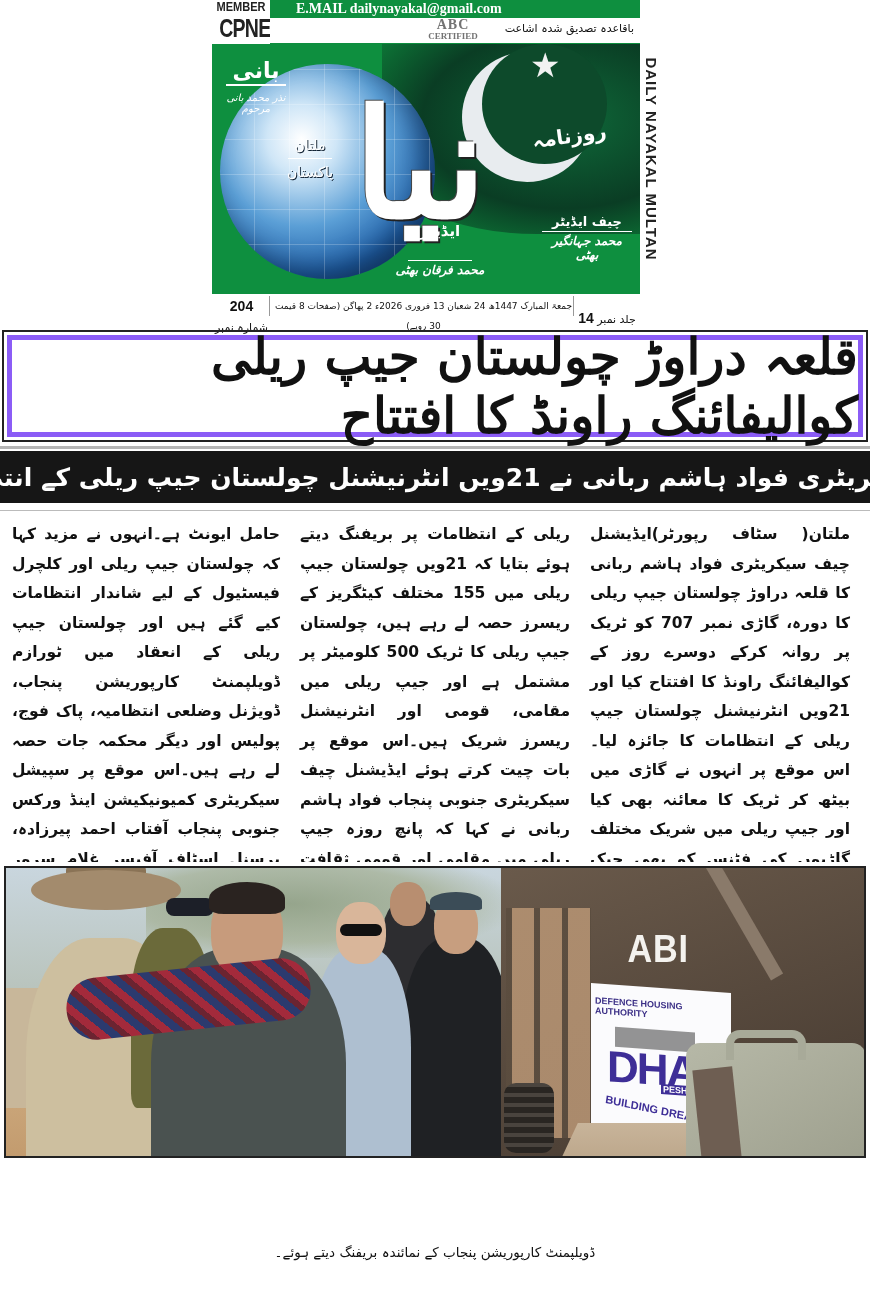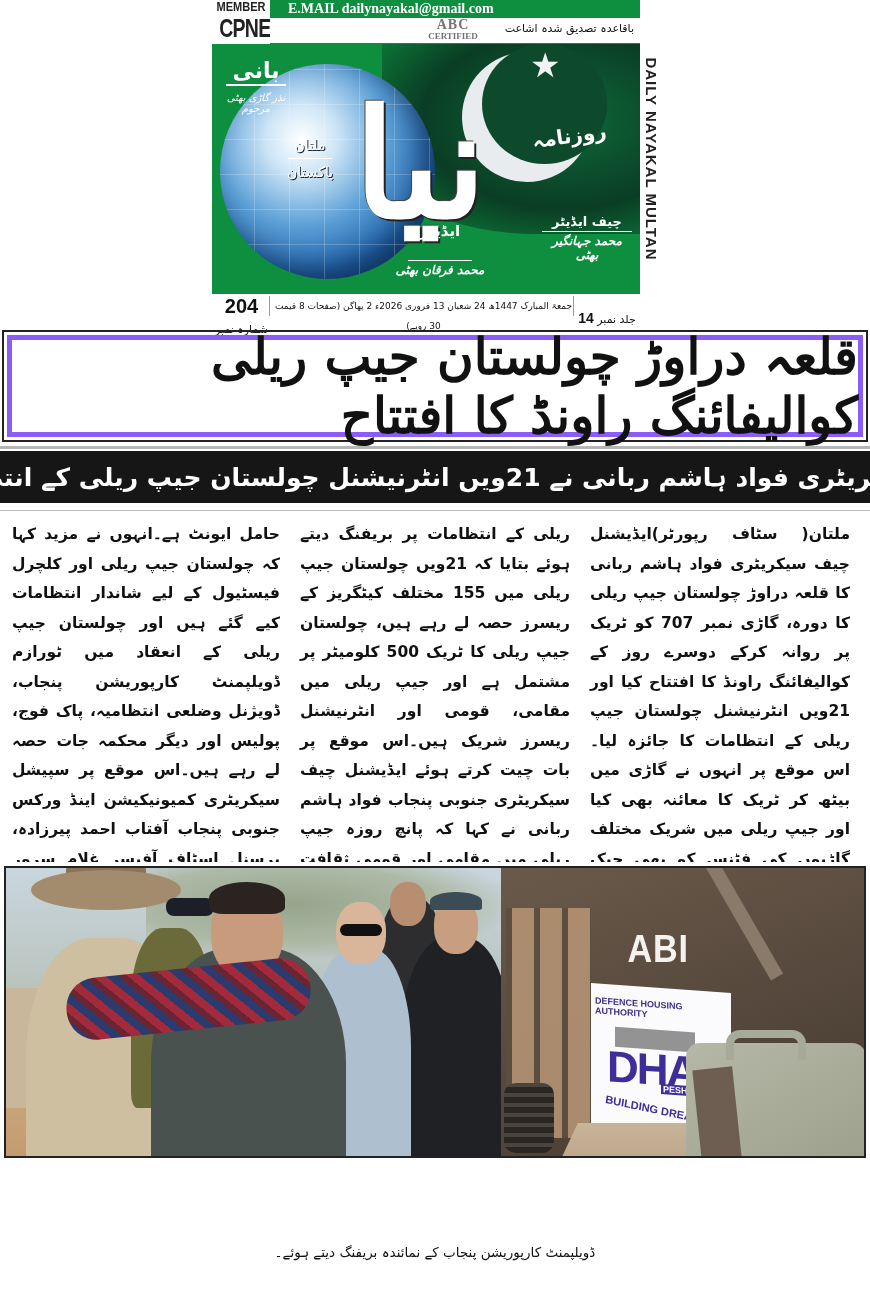--- a/index.html
+++ b/index.html
@@ -6,21 +6,21 @@
     html, body { width: 870px; height: 1306px; background: #ffffff; overflow: hidden; }
     body { position: relative; font-family: "DejaVu Sans", sans-serif; color: #111; }
 
     
     .masthead { position: absolute; left: 212px; top: 0; width: 448px; height: 318px; }
     .mh-top { position: absolute; left: 0; top: 0; width: 428px; height: 44px; background: #fff; }
     .member-box { position: absolute; left: 0; top: 0; width: 58px; height: 44px; background: #fff; text-align: center; }
     .member-box .m1 { font-family: "Liberation Sans", sans-serif; font-weight: bold; font-size: 13px; line-height: 14px; color: #222; transform: scaleX(0.85); display:block; }
     .member-box .m2 { font-family: "Liberation Sans", sans-serif; font-weight: bold; font-size: 26px; line-height: 28px; color: #222; transform: scaleX(0.75); display:block; letter-spacing: -1px; }
     .email-bar { position: absolute; left: 58px; top: 0; width: 370px; height: 18px; background: #0e8f3f; color: #fff;
-                 font-family: "Liberation Serif", serif; font-weight: bold; font-size: 14px; line-height: 18px; padding-left: 18px; }
+                 font-family: "Liberation Serif", serif; font-weight: bold; font-size: 14px; line-height: 18px; padding-left: 26px; }
     .cert-row { position: absolute; left: 58px; top: 18px; width: 370px; height: 26px; background: #fff; border-bottom: 1px solid #0e8f3f; }
     .cert-row .ur-left { position: absolute; left: 6px; top: 4px; font-size: 12px; direction: rtl; color: #111; margin-top: 36px; }
     .cert-row .ur-right { position: absolute; right: 6px; top: 4px; font-size: 11px; direction: rtl; color: #111; }
     .cert-row .abc { position: absolute; left: 138px; top: 0; width: 90px; text-align: center; font-family: "Liberation Serif", serif; font-weight: bold; color: #737373; }
     .cert-row .abc .a1 { font-size: 14px; line-height: 13px; display:block; letter-spacing: 1px; }
     .cert-row .abc .a2 { font-size: 9px; line-height: 11px; display:block; }
 
     .mh-art { position: absolute; left: 0; top: 44px; width: 428px; height: 248px; background: #0e8f3f; overflow: hidden; }
     .flag-dark { position: absolute; left: 170px; top: 0; width: 258px; height: 190px;
                  background: radial-gradient(ellipse at 70% 40%, #0f6a3a 0%, #0a3d24 55%, #0e8f3f 100%); border-bottom-left-radius: 60% 40%; }
@@ -46,21 +46,21 @@
     .roznama { position: absolute; left: 320px; top: 80px; direction: rtl; color: #fff; font-size: 20px; font-weight: bold; transform: rotate(-8deg); }
     .chief-ed { position: absolute; left: 330px; top: 170px; width: 90px; direction: rtl; text-align: center; color: #fff; font-size: 13px; font-weight: bold; }
     .chief-ed .t { display:block; border-bottom: 1px solid #fff; padding-bottom: 2px; margin-bottom: 2px; }
     .chief-ed .n { display:block; font-size: 12px; font-style: italic; }
     .editor { position: absolute; left: 178px; top: 178px; width: 100px; direction: rtl; text-align: center; color: #fff; font-size: 14px; font-weight: bold; }
     .editor .t { display:block; border-bottom: 1px solid #fff; padding-bottom: 20px; margin: 0 18px 2px; font-size: 15px; }
     .editor .n { display:block; font-size: 12px; font-style: italic; }
 
     .mh-date { position: absolute; left: 0; top: 292px; width: 428px; height: 26px; background: #fff; border-top: 2px solid #0e8f3f; }
     .mh-date .issue { position: absolute; left: 2px; top: 2px; width: 56px; height: 20px; font-size: 11px; line-height: 20px; direction: rtl; text-align: center; border-right: 1px solid #999; }
-    .mh-date .issue b { font-family: "Liberation Sans", sans-serif; font-size: 20px; }
+    .mh-date .issue b { font-family: "Liberation Sans", sans-serif; font-size: 14px; }
     .mh-date .dateline { position: absolute; left: 62px; top: 2px; width: 300px; height: 20px; font-size: 9px; line-height: 20px; direction: rtl; text-align: center; border-right: 1px solid #999; }
     .mh-date .vol { position: absolute; right: 2px; top: 14px; width: 62px; height: 20px; font-size: 11px; line-height: 20px; direction: rtl; text-align: center; }
     .mh-date .vol b { font-family: "Liberation Sans", sans-serif; font-size: 14px; }
 
     .side-brand { position: absolute; left: 430px; top: 0; width: 18px; height: 318px; background: #fff; }
     .side-brand span { position: absolute; left: 50%; top: 50%; transform: translate(-50%,-50%) rotate(90deg); white-space: nowrap;
                        font-family: "Liberation Sans", sans-serif; font-weight: 900; font-size: 15px; letter-spacing: 1px; color: #222; }
 
     
     .headline-box { position: absolute; left: 2px; top: 330px; width: 866px; height: 112px; border: 2px solid #222; padding: 3px; }
@@ -147,21 +147,21 @@
 
   <div class="mh-art">
     <div class="flag-dark"></div>
     <div class="crescent"></div>
     <div class="crescent-cut"></div>
     <div class="star">★</div>
     <div class="globe"></div>
     <div class="globe-lines"></div>
     <div class="logo-big">نیا کل</div>
     <div class="bani">بانی</div>
-    <div class="founder">نذر گاڑی بھٹی مرحوم</div>
+    <div class="founder">نذر محمد بانی مرحوم</div>
     <div class="multan-ur">
       <span>ملتان</span>
       <span class="line"></span>
       <span>پاکستان</span>
     </div>
     <div class="roznama">روزنامہ</div>
     <div class="chief-ed">
       <span class="t">چیف ایڈیٹر</span>
       <span class="n">محمد جہانگیر بھٹی</span>
     </div>

